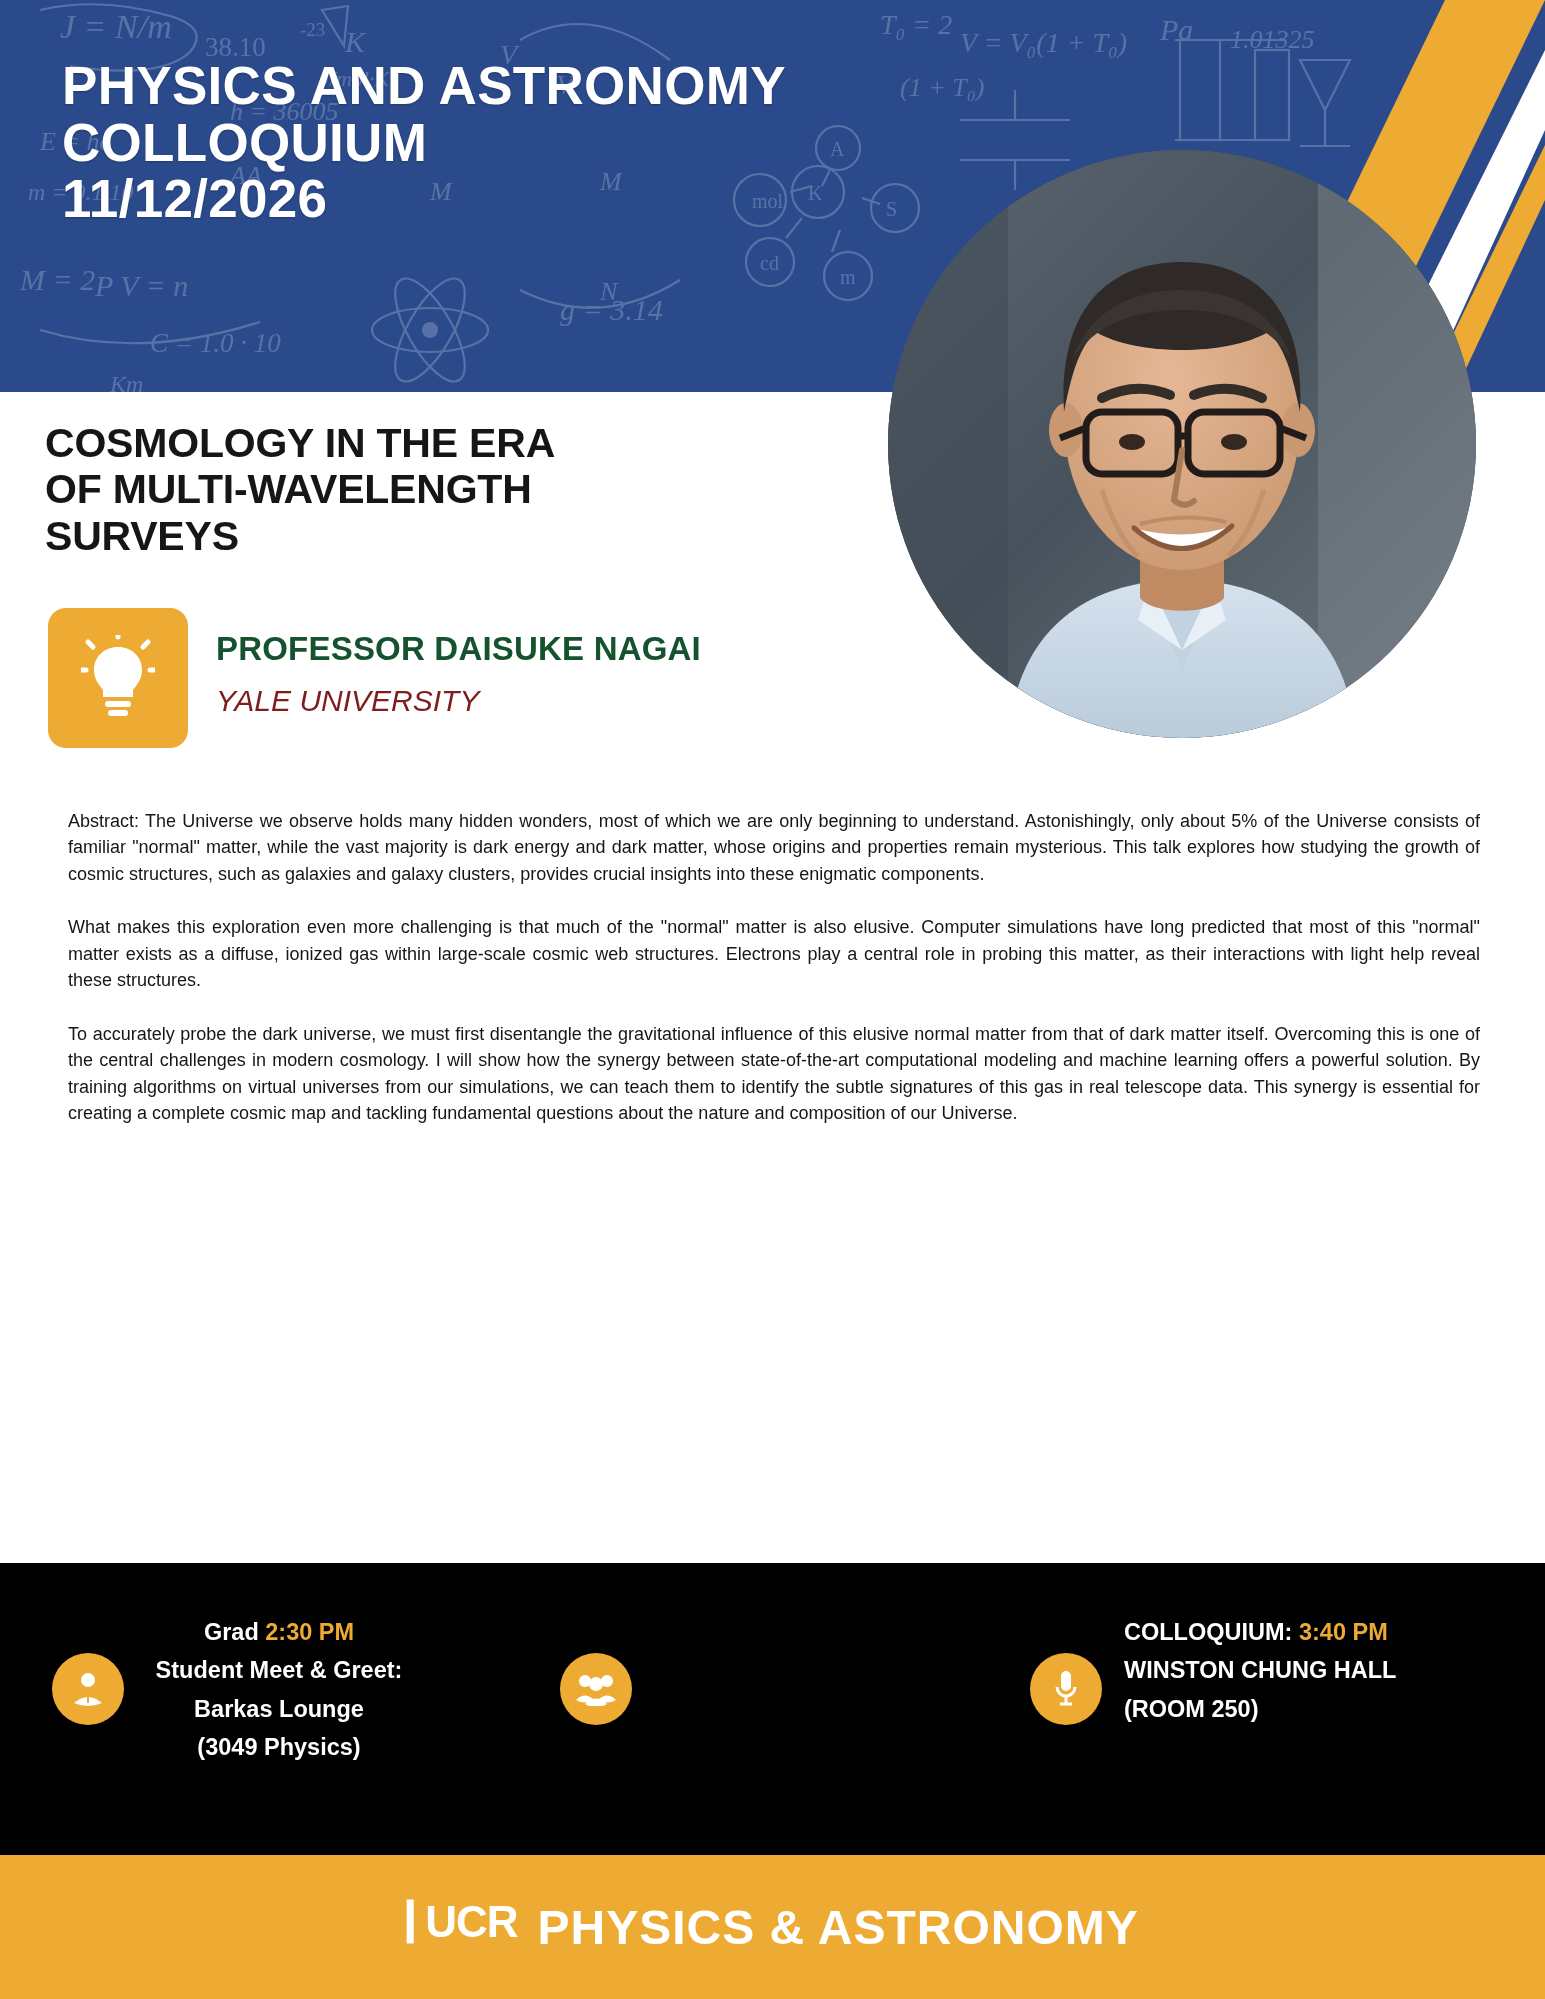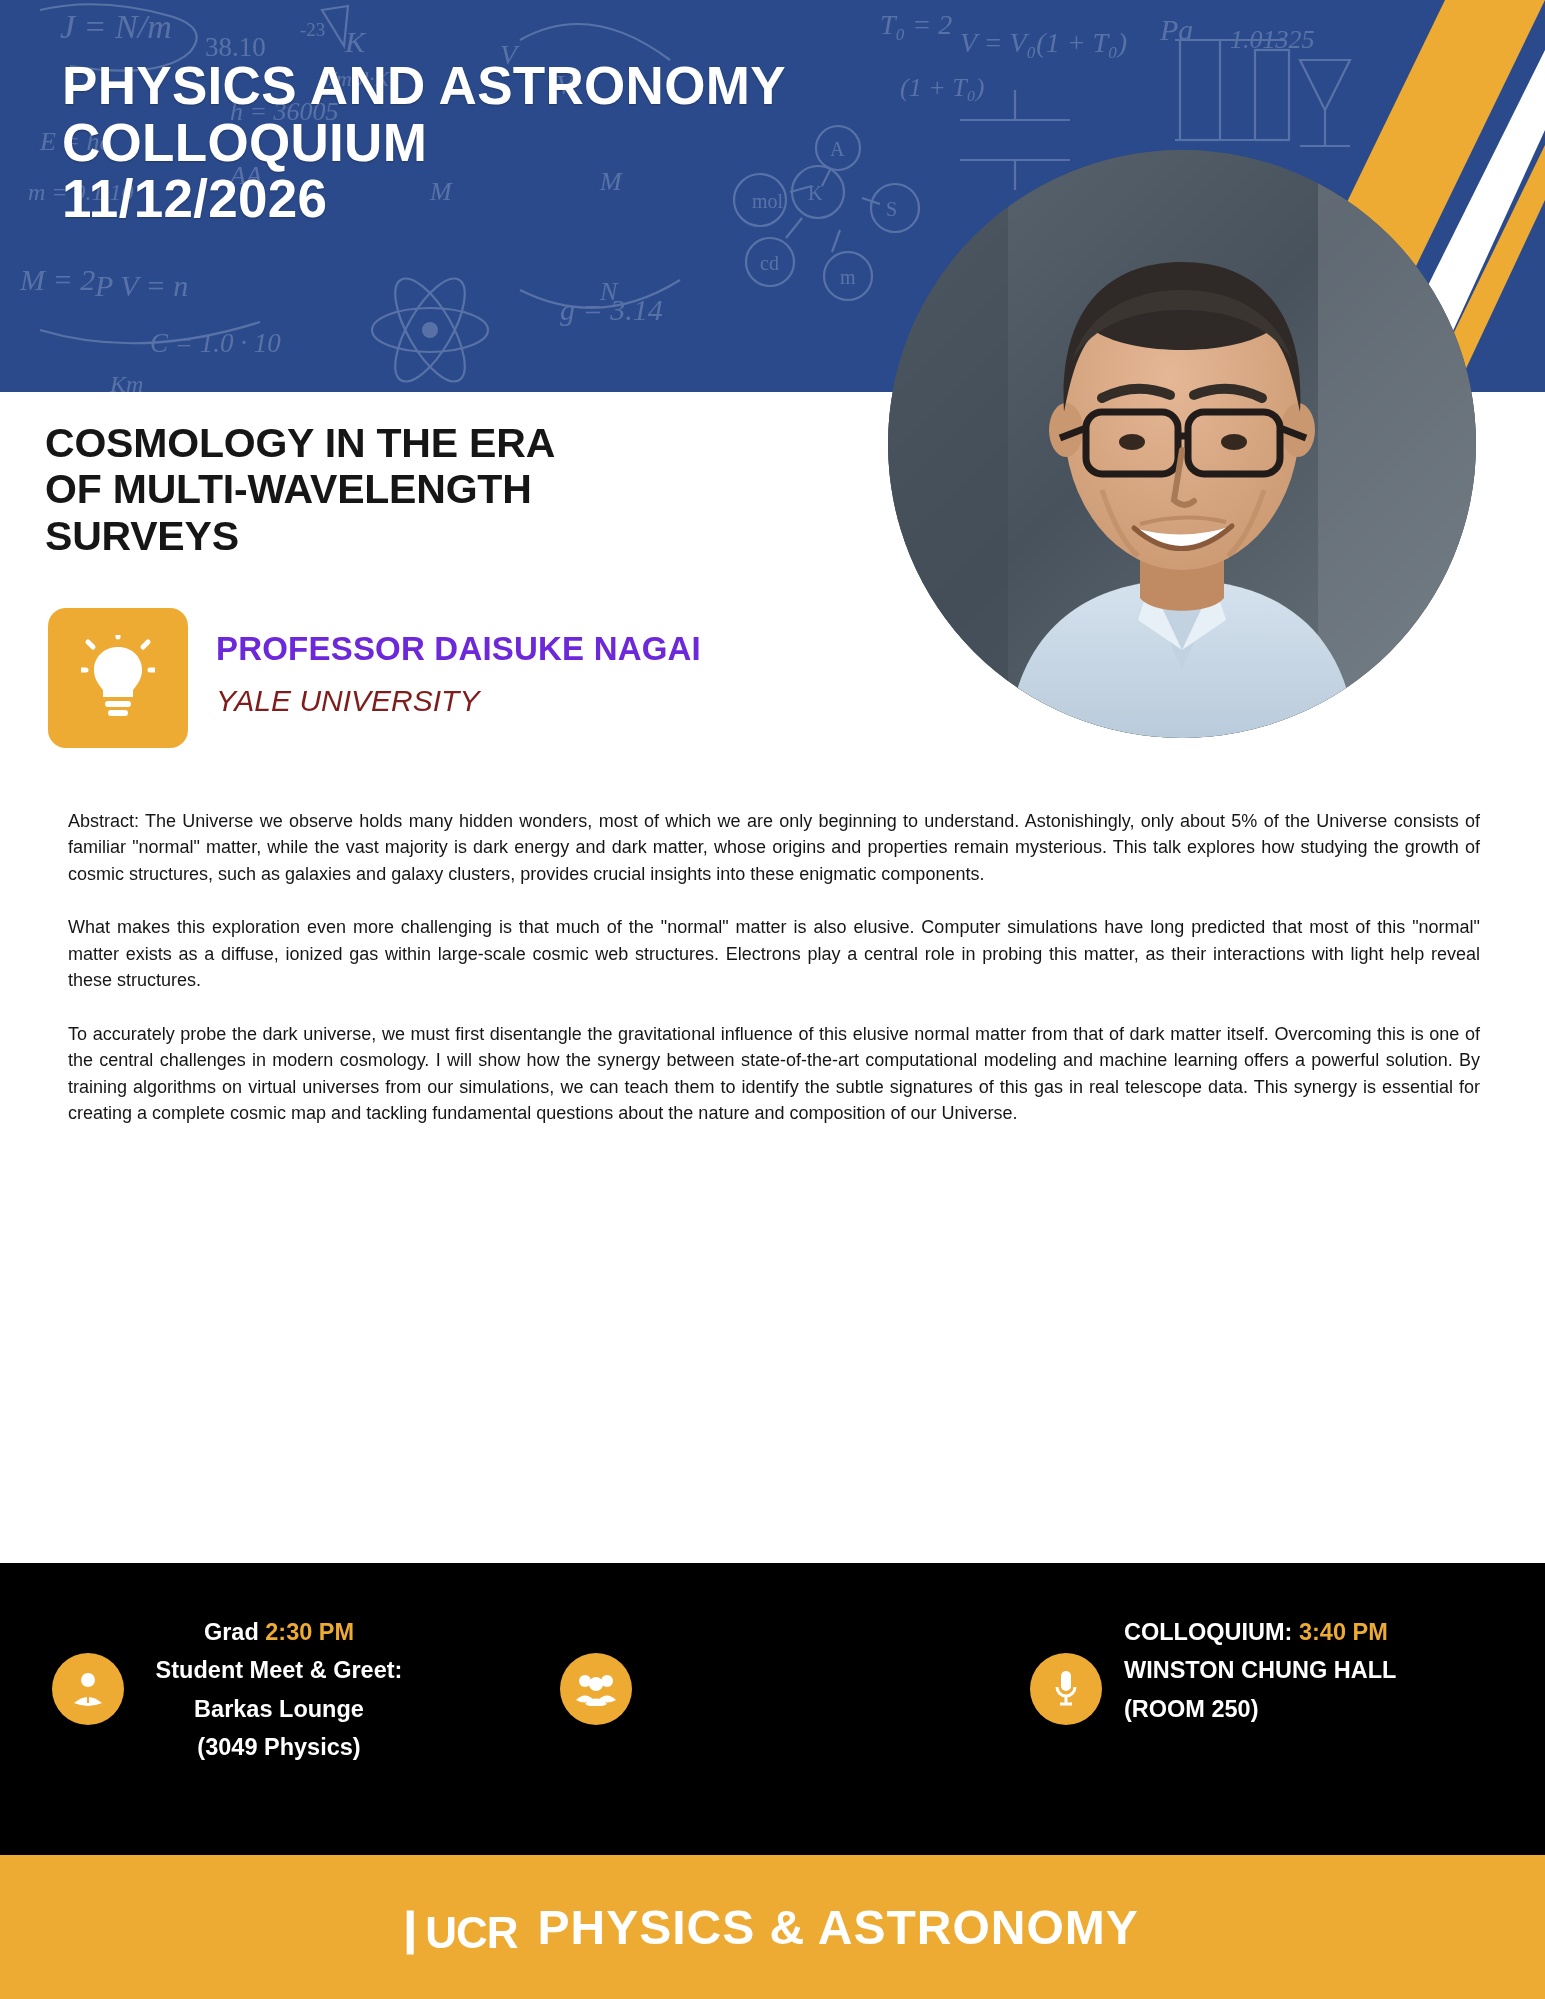--- a/index.html
+++ b/index.html
@@ -88,21 +88,21 @@
     position: absolute;
     left: 50%; top: 50%;
     transform: translate(-50%, -50%);
   }
   .speaker-name {
     position: absolute;
     left: 168px;
     top: 22px;
     font-size: 33px;
     font-weight: bold;
-    color: #6d28d9;
+    color: #14532d;
     letter-spacing: 0.2px;
   }
   .speaker-affil {
     position: absolute;
     left: 168px;
     top: 76px;
     font-size: 30px;
     font-style: italic;
     color: #7f1d1d;
   }
@@ -186,21 +186,21 @@
     width: 1545px;
     height: 144px;
     background: #eeab34;
   }
   .footer-logo {
     position: absolute;
     left: 50%;
     top: 50%;
     transform: translate(-50%, -50%);
     display: flex;
-    align-items: flex-end;
+    align-items: flex-start;
   }
   .ucr-mark {
     font-size: 44px;
     font-weight: bold;
     color: #ffffff;
     letter-spacing: -1px;
     border-left: 7px solid #ffffff;
     padding-left: 12px;
     margin-right: 20px;
     line-height: 1;

